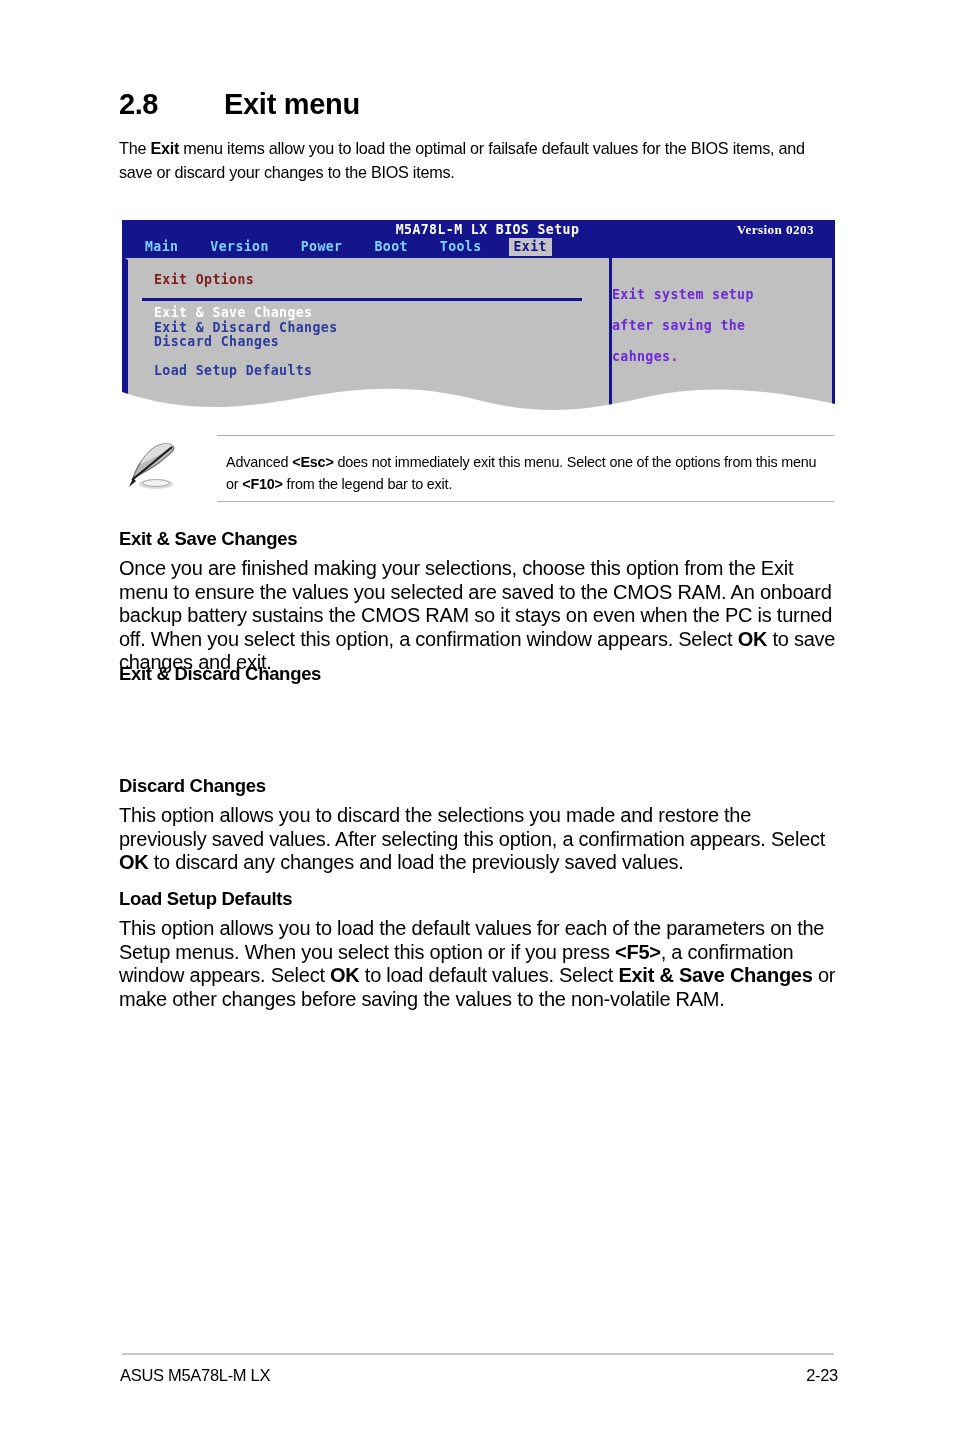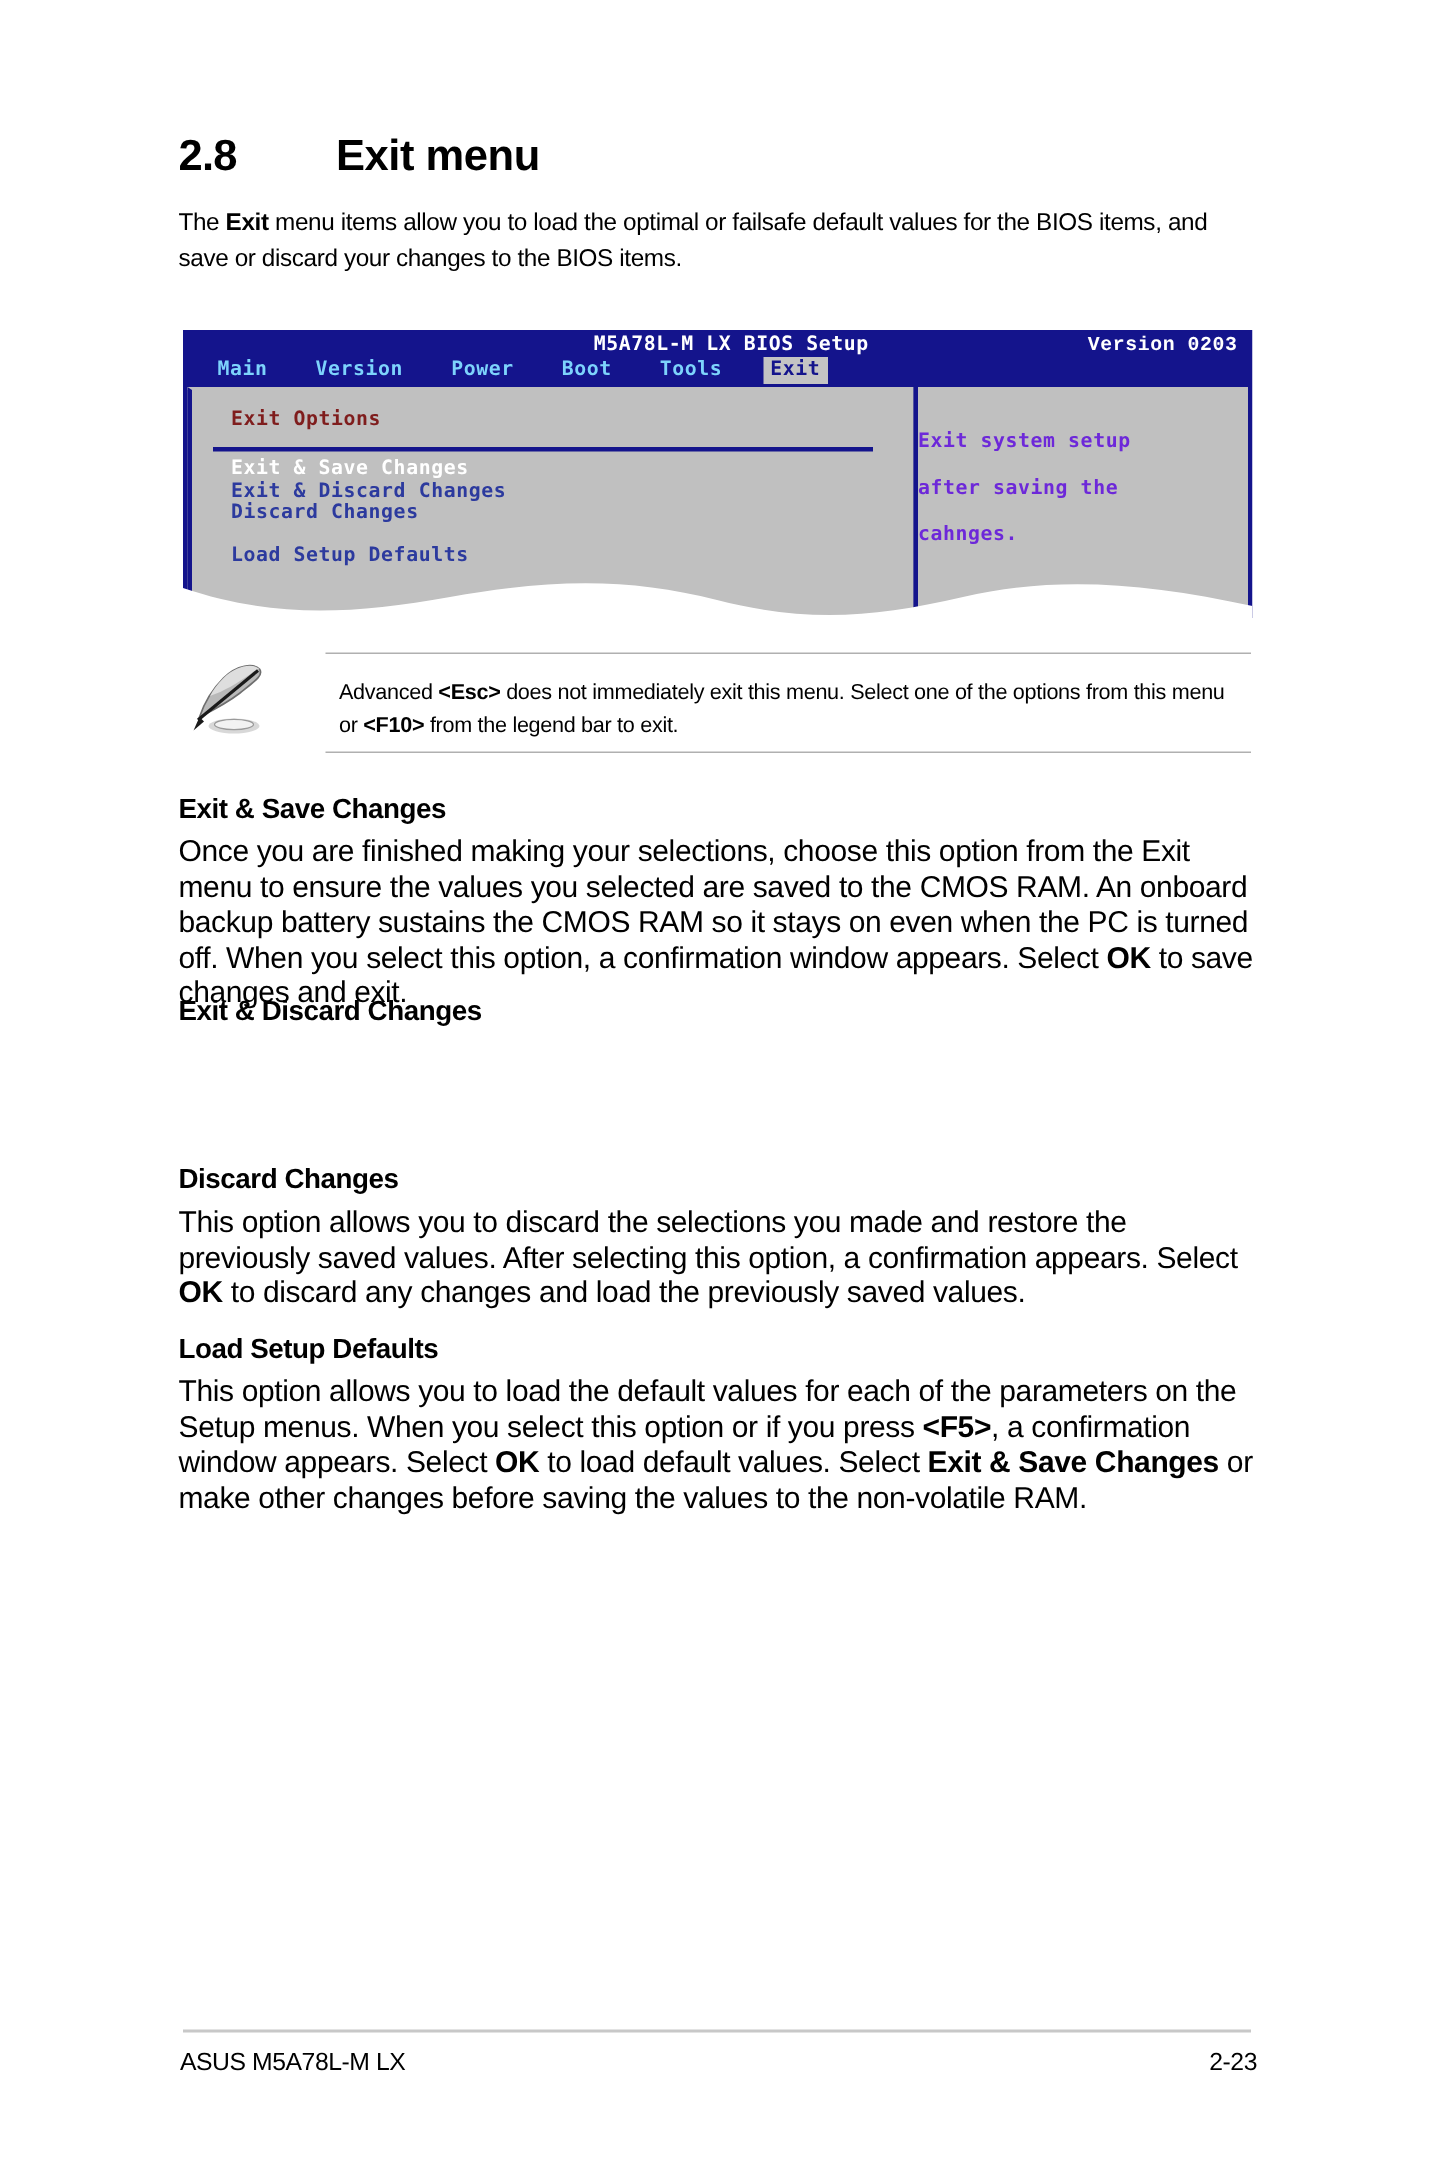--- a/index.html
+++ b/index.html
@@ -85,24 +85,24 @@
     text-align: center;
     color: #ffffff;
     font-family: "DejaVu Sans Mono", monospace;
     font-size: 13.2px;
     font-weight: bold;
     letter-spacing: 0.4px;
     padding-left: 18px;
   }
   .bios-version {
     position: absolute;
-    right: 10px;
+    right: 21px;
     top: 2px;
     color: #ffffff;
-    font-family: Liberation Mono, monospace;
+    font-family: Liberation Serif, serif;
     font-size: 13.2px;
     font-weight: bold;
     letter-spacing: 0.4px;
   }
   .bios-tabs {
     position: absolute;
     left: 18px;
     top: 18px;
     display: flex;
     align-items: flex-start;

